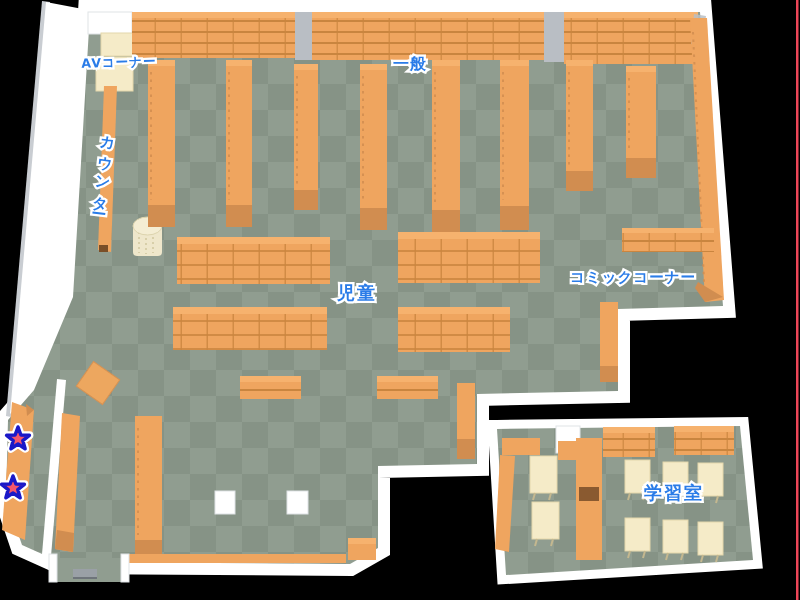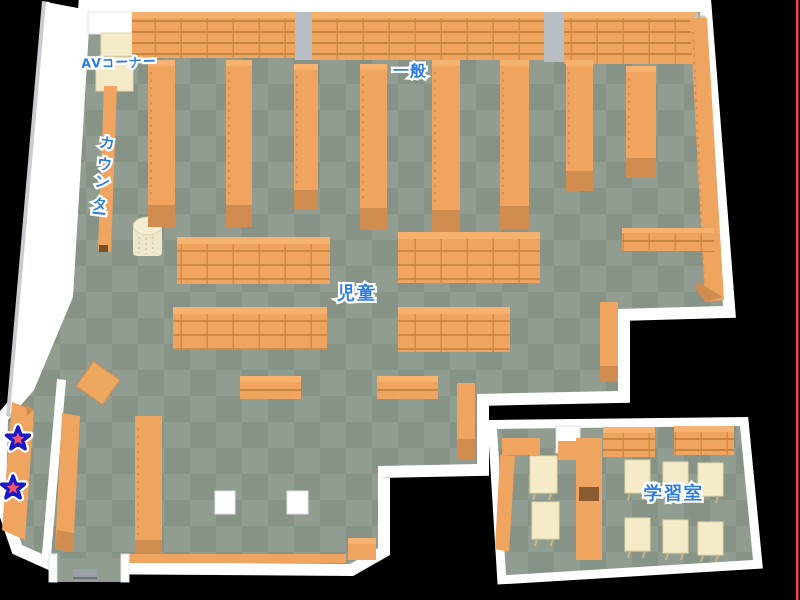--- a/index.html
+++ b/index.html
@@ -253,16 +253,17 @@
       <path class="starHalo" d="M0,-12 L2.9,-4 L11.4,-3.7 L4.8,1.6 L7.1,9.7 L0,5 L-7.1,9.7 L-4.8,1.6 L-11.4,-3.7 L-2.9,-4 Z"></path>
       <path class="starP" d="M0,-12 L2.9,-4 L11.4,-3.7 L4.8,1.6 L7.1,9.7 L0,5 L-7.1,9.7 L-4.8,1.6 L-11.4,-3.7 L-2.9,-4 Z"></path>
     </g>
   </g>
 
   <rect x="796" y="0" width="2.5" height="600" class="redF"></rect>
 </svg>
 
 <div class="lbl" style="left:119px;top:63px;font-size:12.5px;transform:translate(-50%,-50%) rotate(-2deg);">AVコーナー</div>
 <div class="lbl vert" style="left:104px;top:167px;font-size:15px;letter-spacing:3px;transform:translate(-50%,-50%) rotate(7deg);">カウンター</div>
-<div class="lbl" style="left:410px;top:71px;font-size:16px;">一般</div>
+<div class="lbl" style="left:410px;top:64px;font-size:16px;">一般</div>
 <div class="lbl" style="left:357px;top:293px;font-size:18px;letter-spacing:2px;">児童</div>
+<div class="lbl" style="left:633px;top:277px;font-size:14.5px;">コミックコーナー</div>
 <div class="lbl" style="left:634px;top:493px;font-size:18px;letter-spacing:2px;margin-left:40px;">学習室</div>
 </div>
 
 </body></html>

